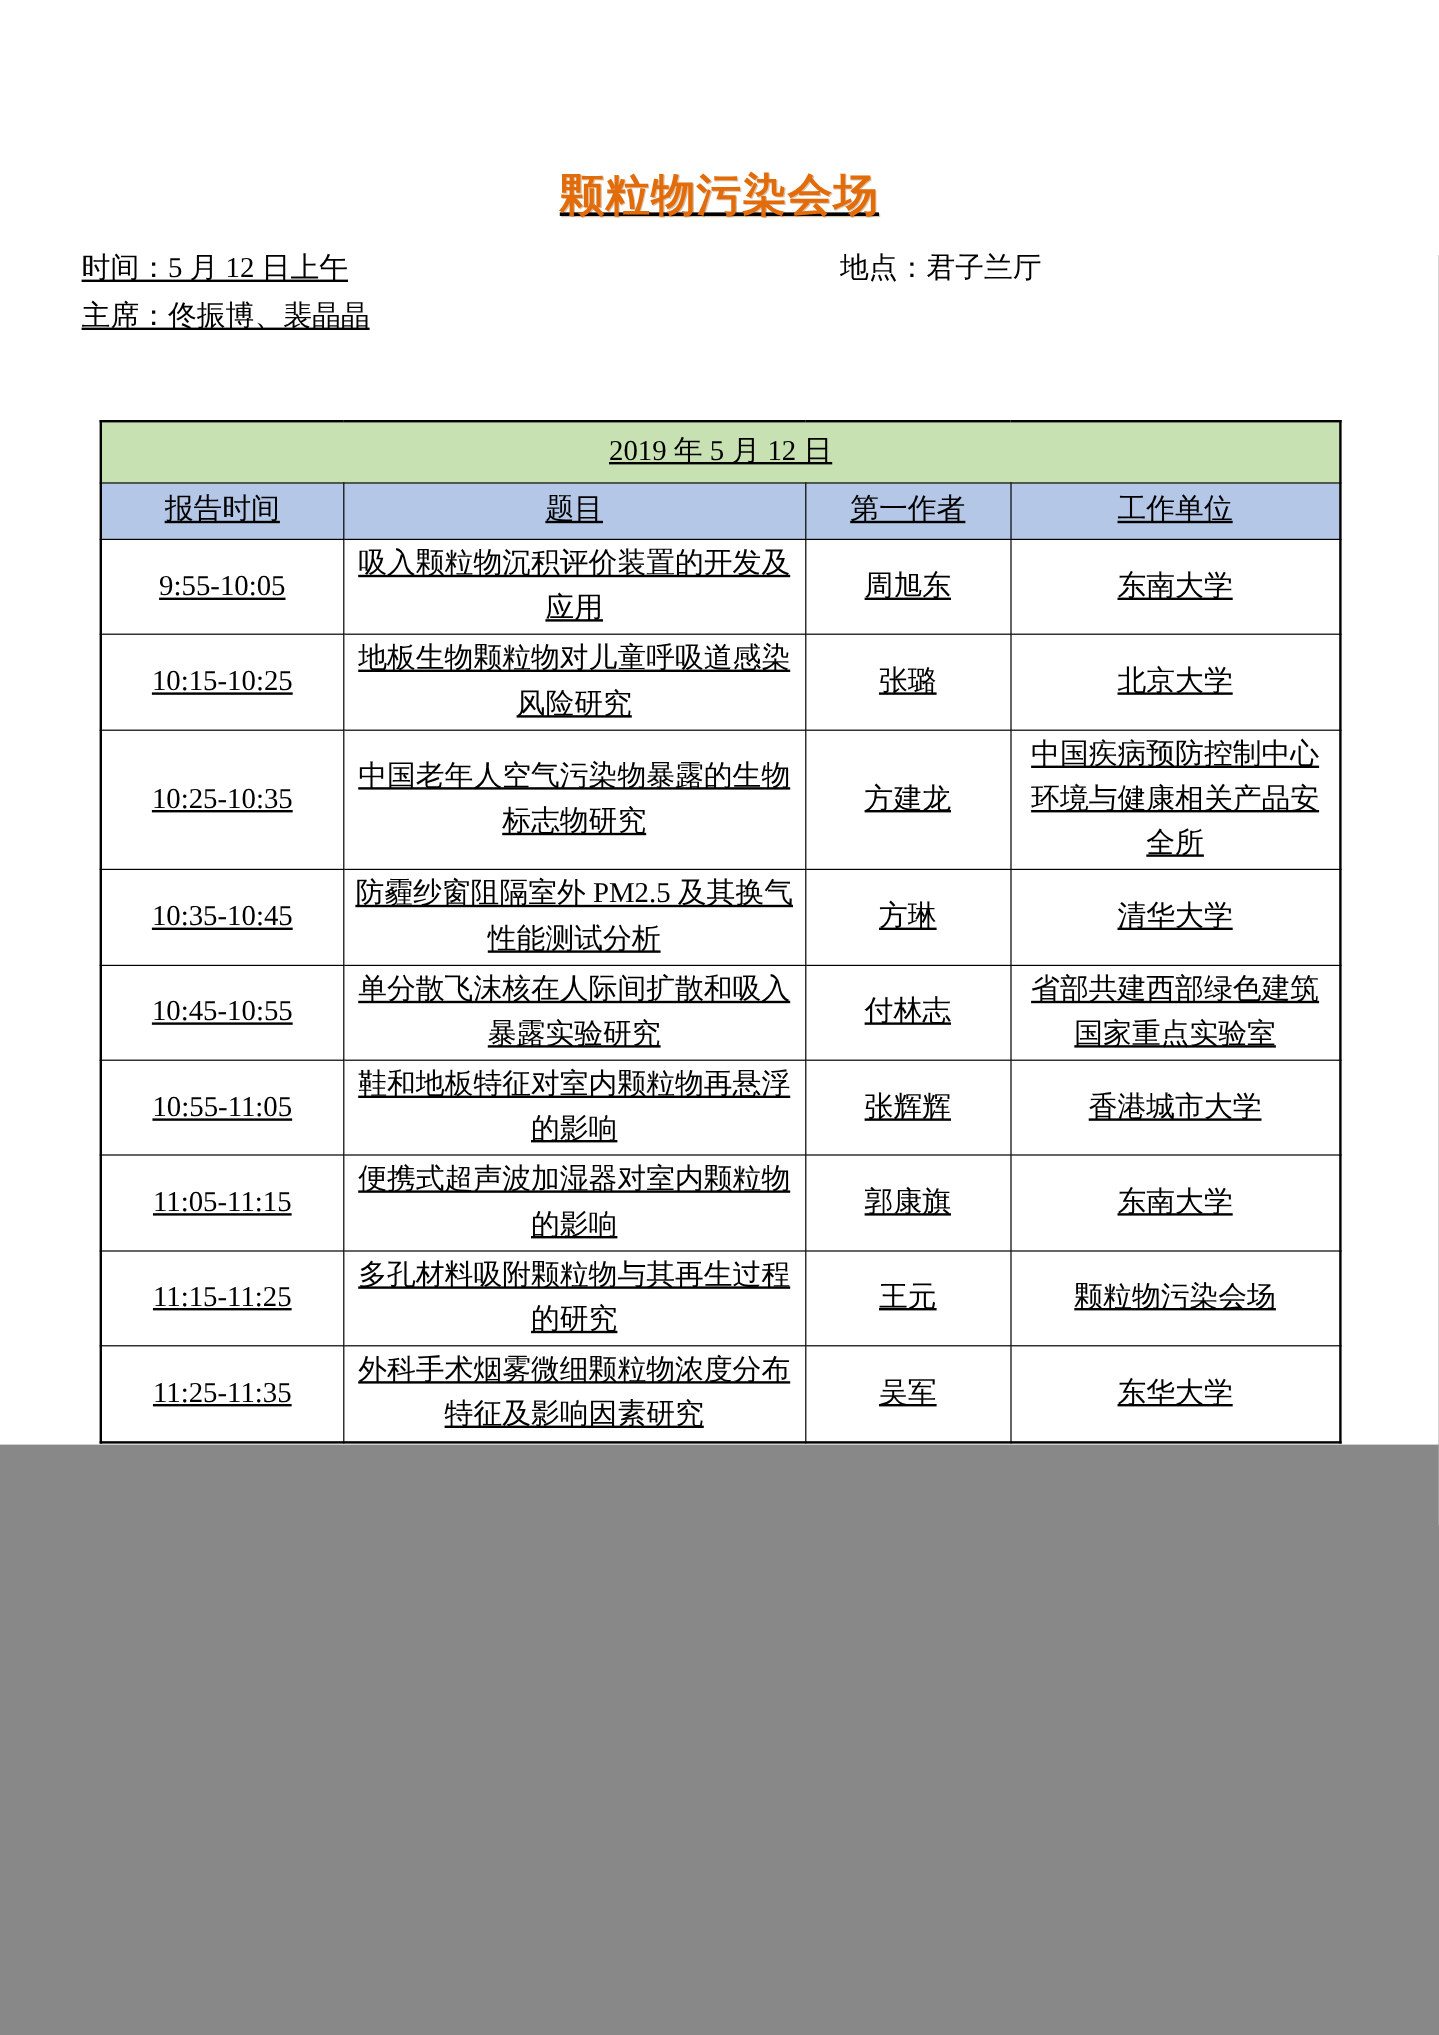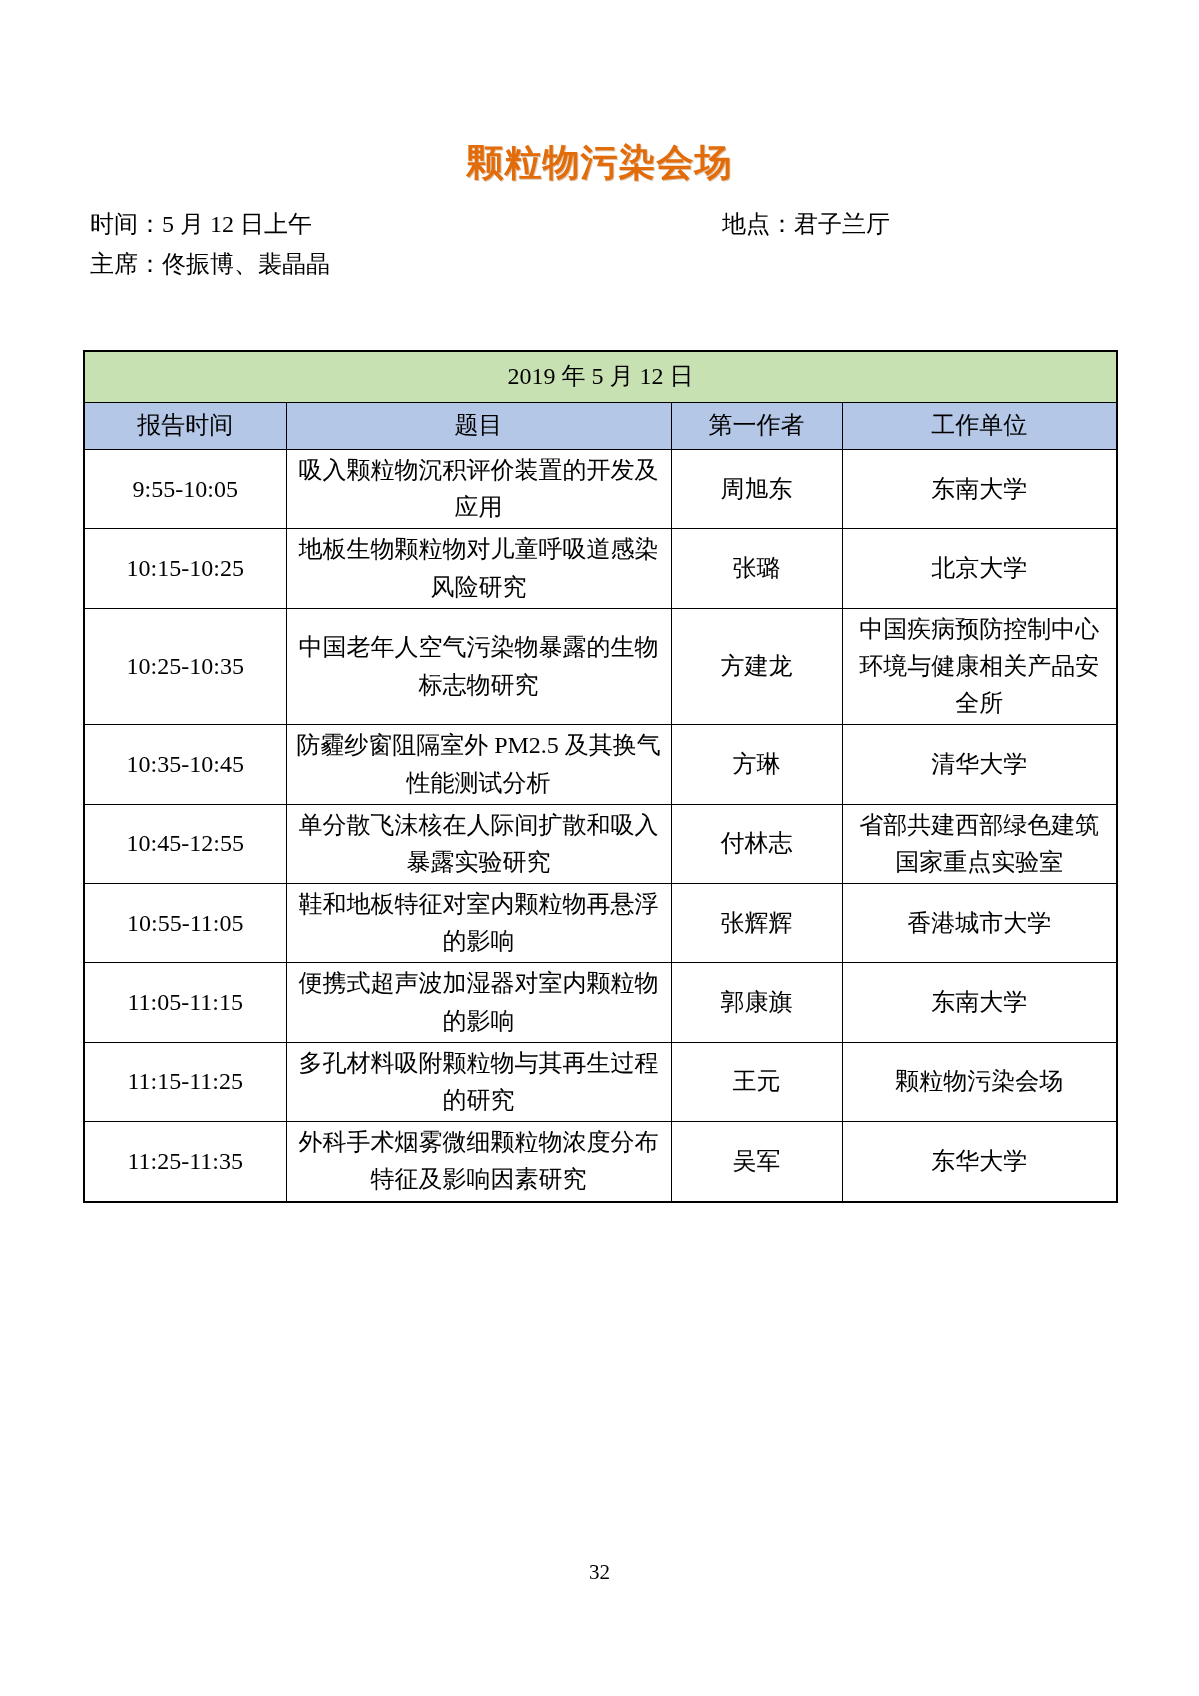--- a/index.html
+++ b/index.html
@@ -1,36 +1,37 @@
 <!DOCTYPE html>
 <html><head>
 <meta charset="utf-8">
 <style>
   html,body{margin:0;padding:0;background:#888;}
   .page{
     position:relative;
-    width:1199px;height:1696px;
+    width:1199px;height:1204px;
     margin:0 auto;
     background:#ffffff;
     font-family:"Liberation Serif", serif;
     color:#000;
     overflow:hidden;
+    text-decoration:underline;
   }
   .doc-title{
     margin:138px 0 16px 0;
     text-align:center;
     font-family:"Liberation Sans", sans-serif;
     font-weight:bold;
     font-size:37px;
     letter-spacing:1px;
     color:var(--title-accent,#e36c0a);
     text-shadow:1px 1px 0 rgba(150,80,20,.35);
   }
   .info-block{
-    margin-left:90px;
+    margin-left:68px;
     margin-right:170px;
     font-size:24px;
   }
   .info-row{
     position:relative;
     line-height:40px;
     height:40px;
   }
   .info-location{
     position:absolute;
@@ -130,21 +131,21 @@
           <td>方建龙</td>
           <td>中国疾病预防控制中心环境与健康相关产品安全所</td>
         </tr>
         <tr>
           <td>10:35-10:45</td>
           <td>防霾纱窗阻隔室外 PM2.5 及其换气性能测试分析</td>
           <td>方琳</td>
           <td>清华大学</td>
         </tr>
         <tr>
-          <td>10:45-12:55</td>
+          <td>10:45-10:55</td>
           <td>单分散飞沫核在人际间扩散和吸入暴露实验研究</td>
           <td>付林志</td>
           <td>省部共建西部绿色建筑国家重点实验室</td>
         </tr>
         <tr>
           <td>10:55-11:05</td>
           <td>鞋和地板特征对室内颗粒物再悬浮的影响</td>
           <td>张辉辉</td>
           <td>香港城市大学</td>
         </tr>

